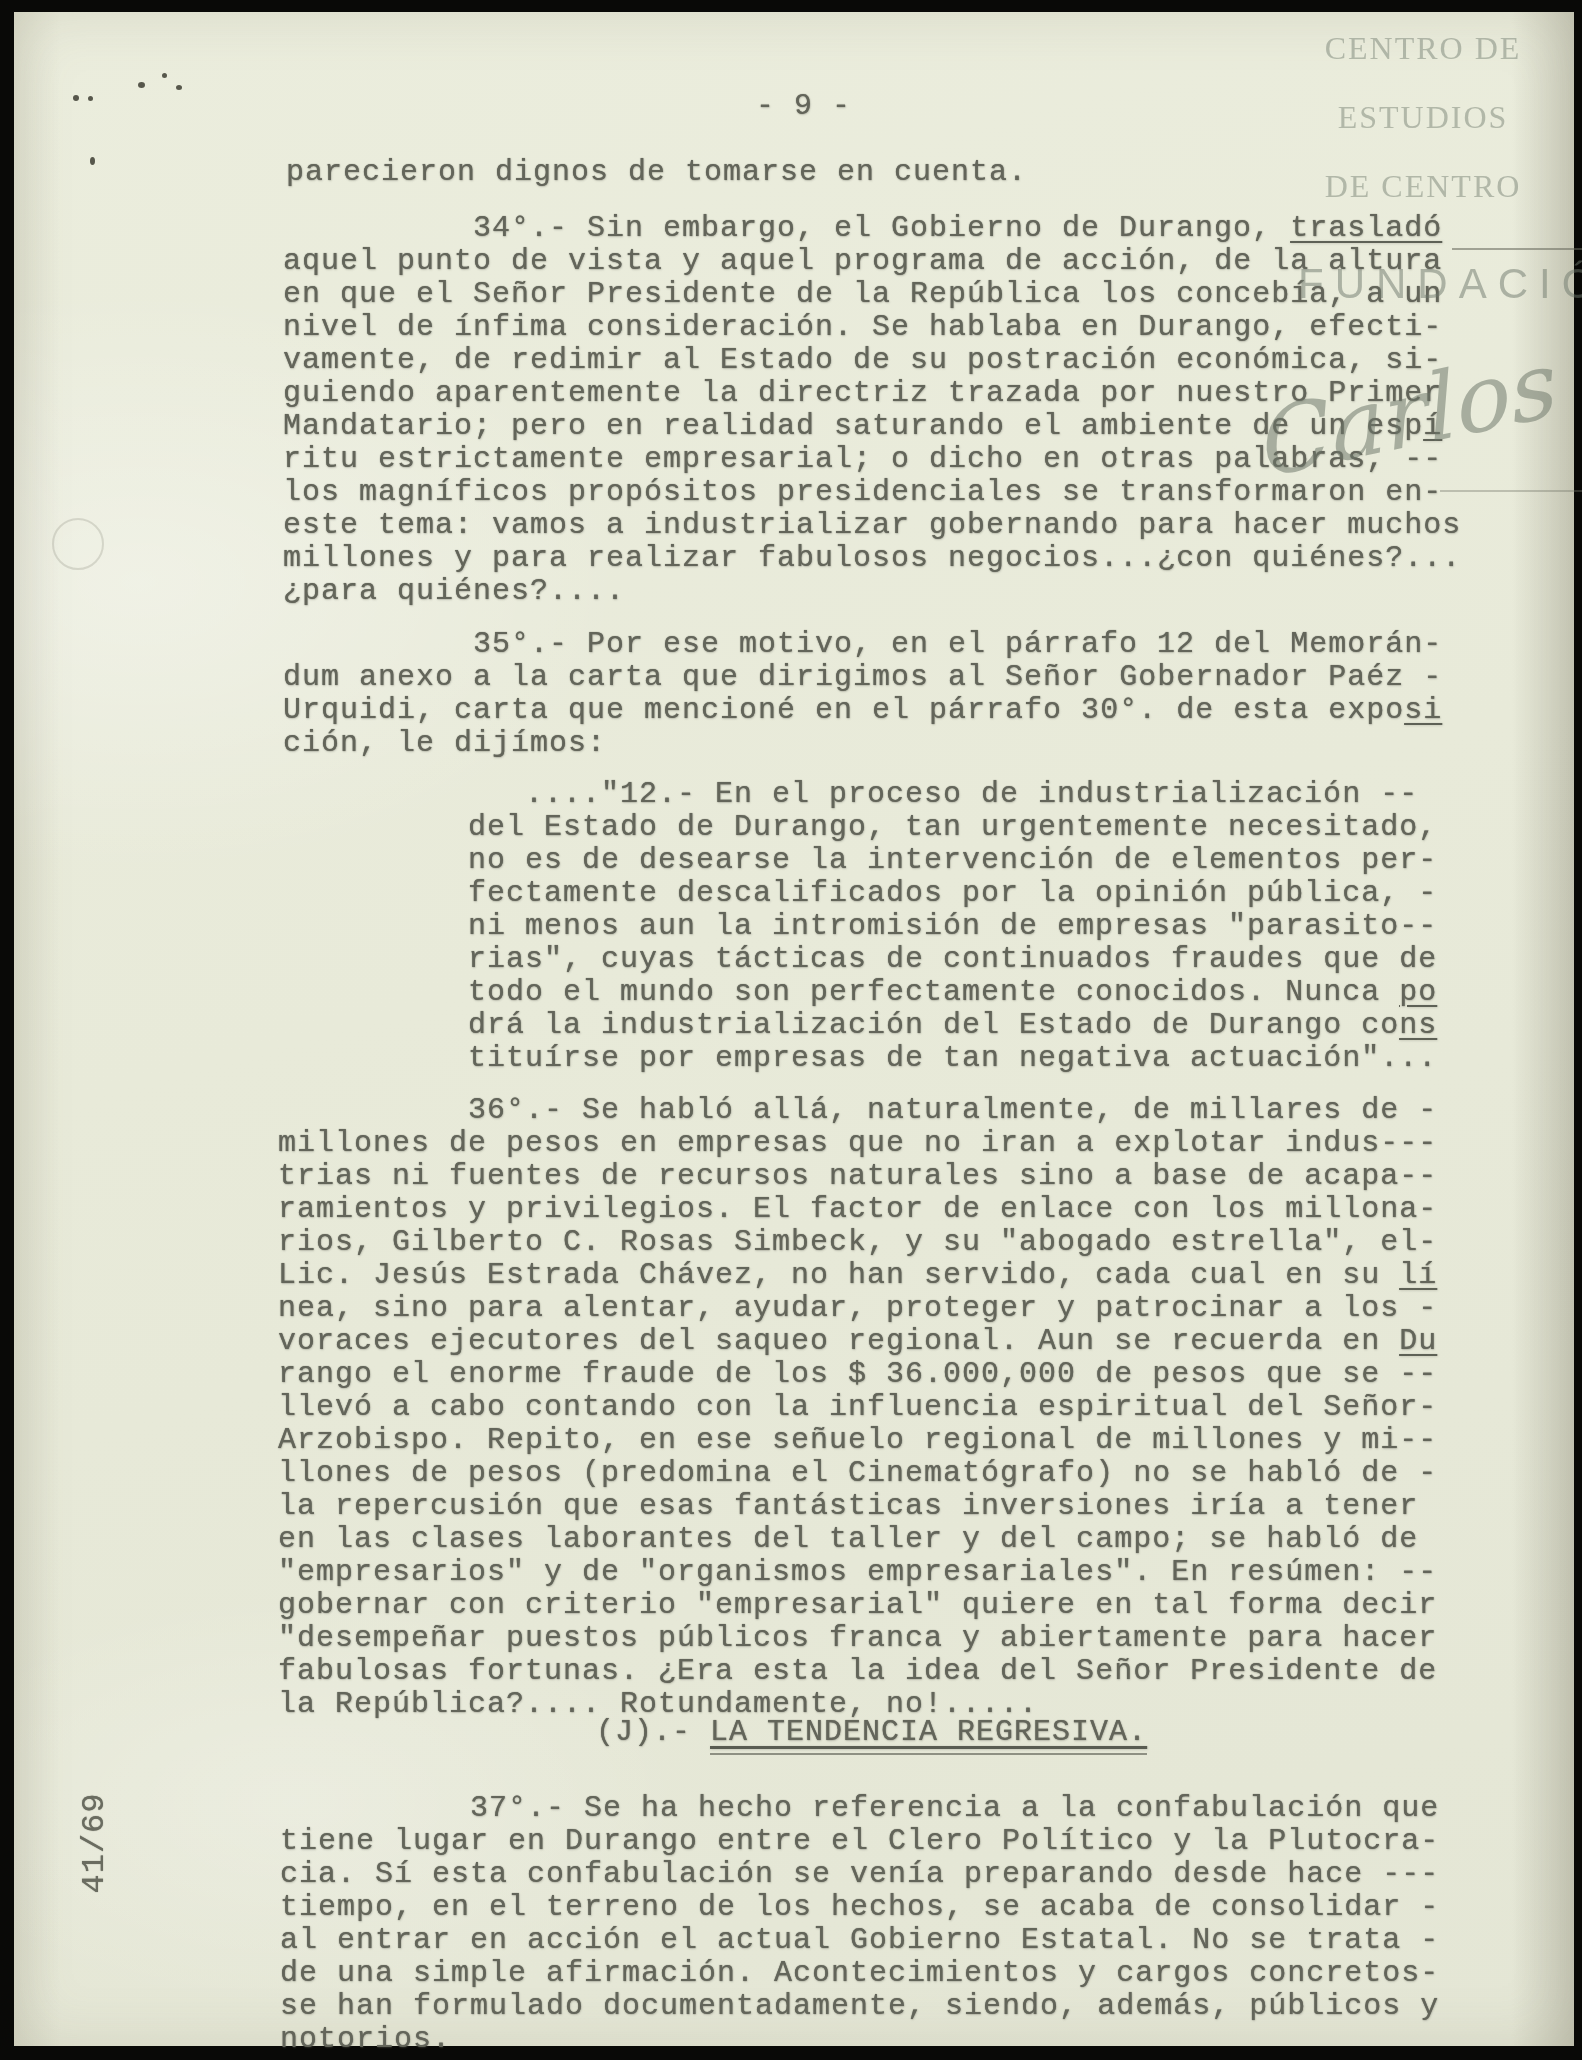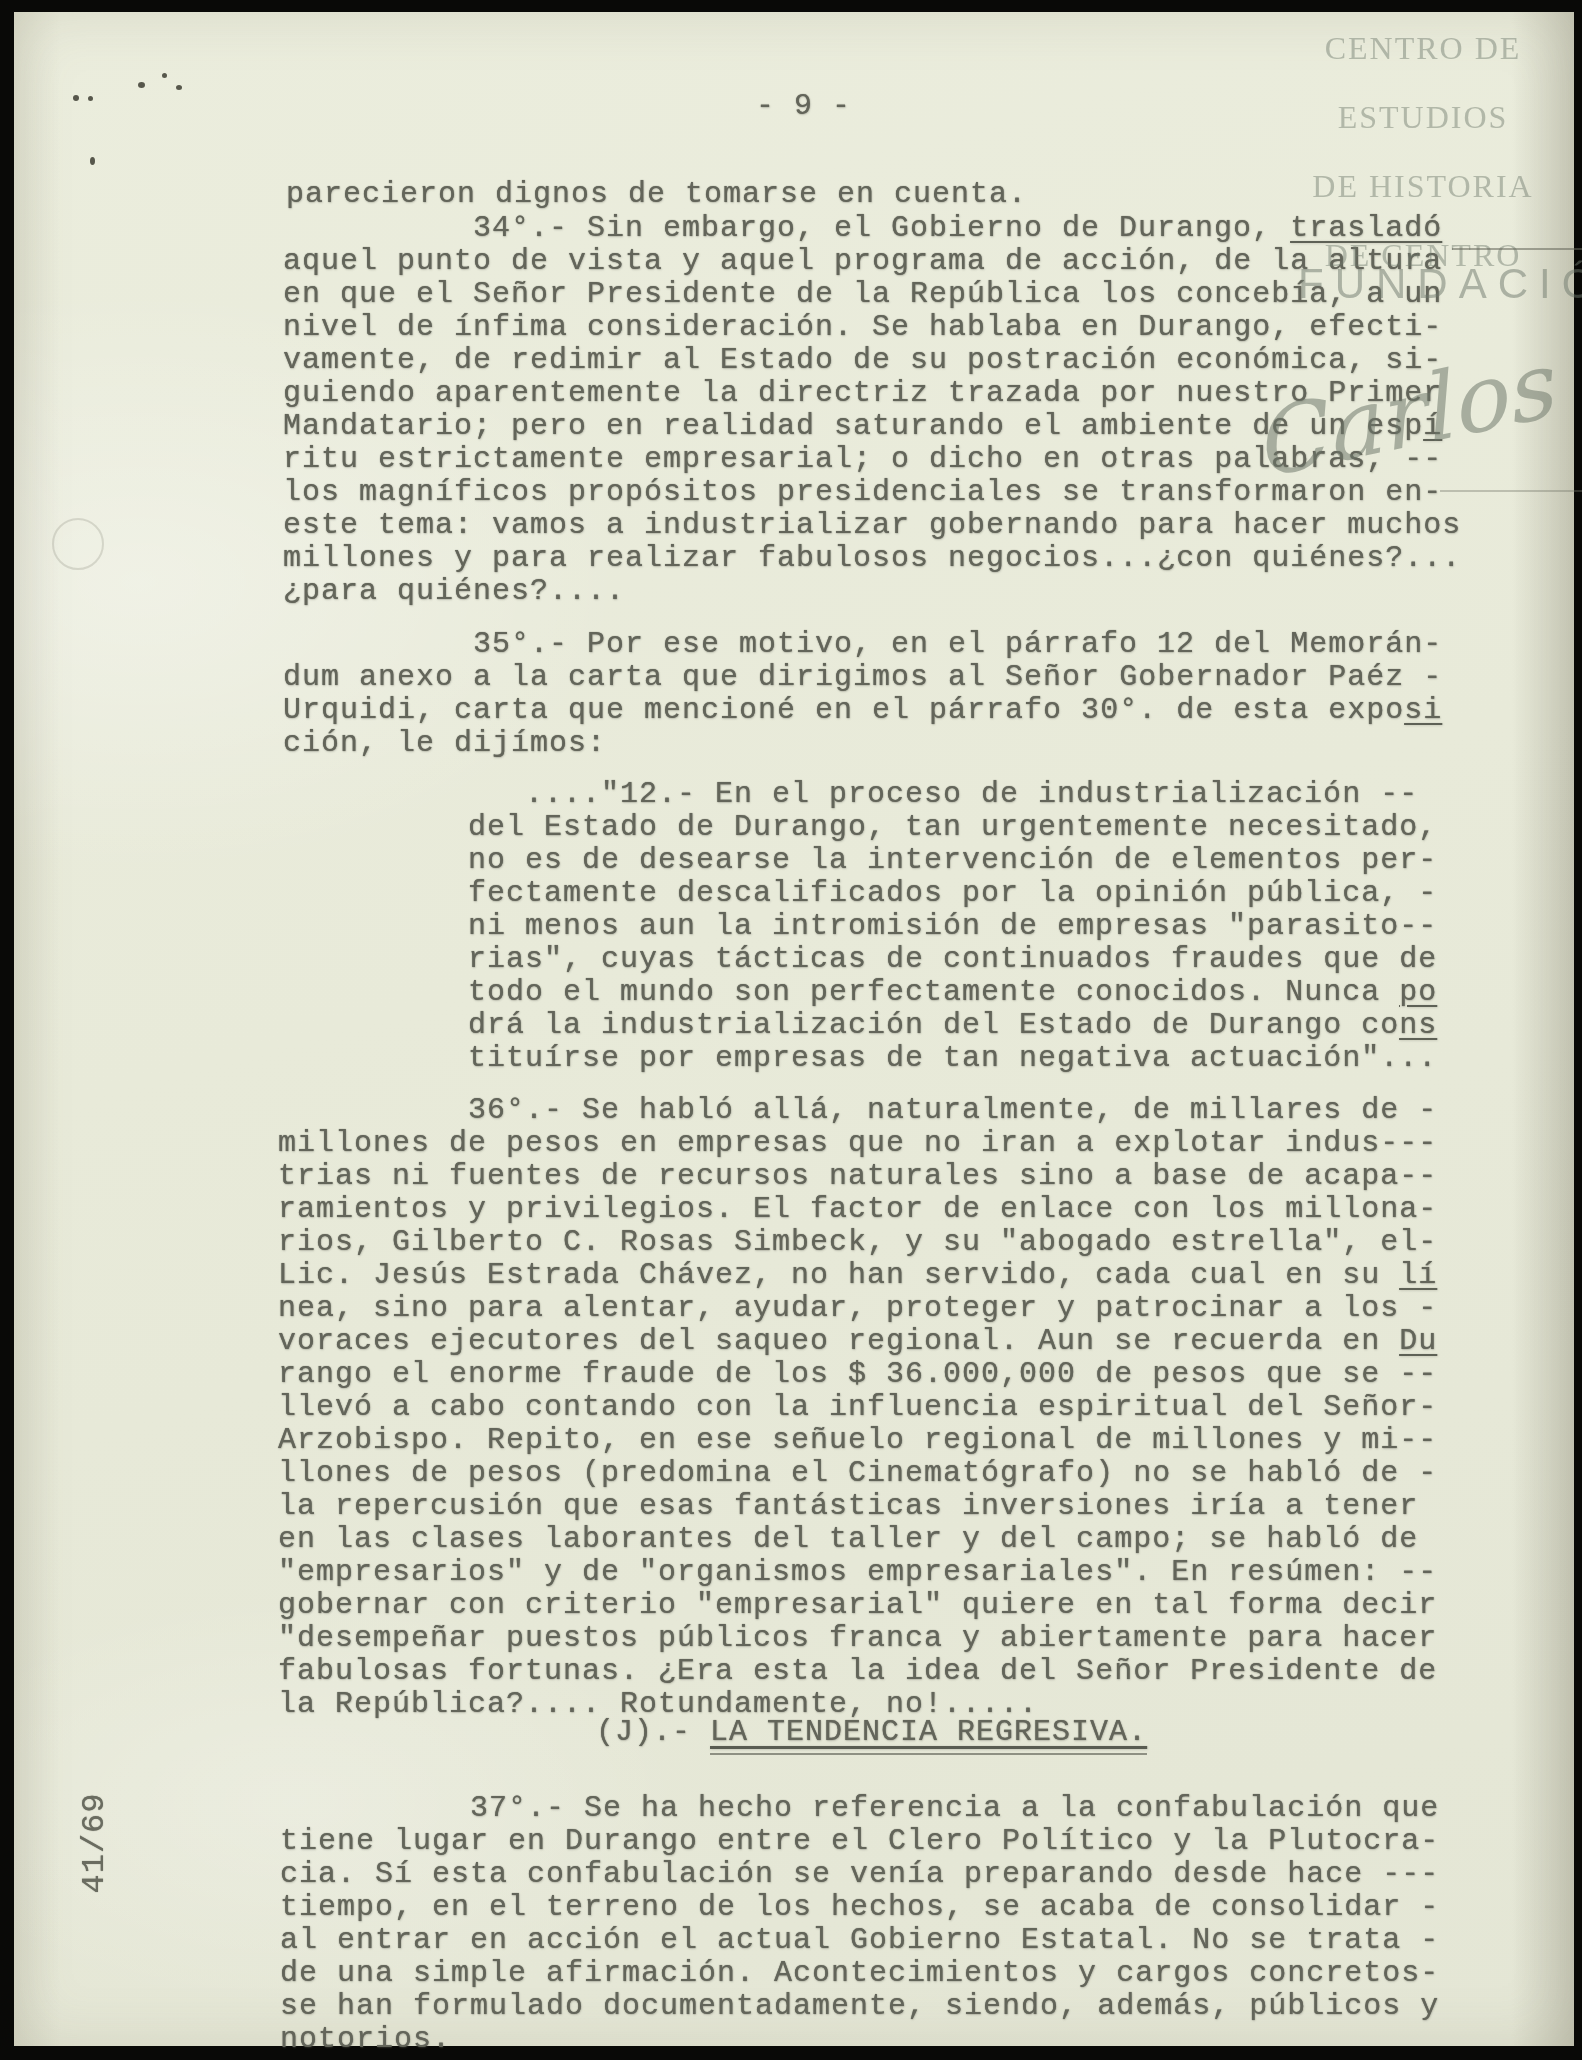--- a/index.html
+++ b/index.html
@@ -24,21 +24,21 @@
     white-space:pre;
   }
   .tl{white-space:pre;}
   .indent .tl:first-child{padding-left:190px;}
   .u1{text-decoration:underline;text-decoration-thickness:2px;text-underline-offset:5px;text-decoration-color:rgba(92,94,84,0.85);}
   .u2{
     text-decoration:underline;text-decoration-thickness:2.5px;text-underline-offset:6px;text-decoration-color:rgba(88,90,80,0.9);
     border-bottom:2px solid rgba(95,97,86,0.65);padding-bottom:4px;
   }
   .b-page-number{left:756px;top:90px;}
-  .b-intro-line{left:286px;top:178px;}
+  .b-intro-line{left:286px;top:156px;}
   .b-paragraph-34{left:283px;top:212px;}
   .b-paragraph-35{left:283px;top:628px;}
   .b-quoted-paragraph-12{left:468px;top:778px;}
   .b-quoted-paragraph-12 .tl:first-child{padding-left:57px;}
   .b-paragraph-36{left:278px;top:1094px;}
   .b-section-heading{left:596px;top:1668px;margin-top:48px;}
   .b-paragraph-37{left:280px;top:1792px;}
   
   #folio{
     position:absolute;left:21px;top:1823px;width:150px;height:40px;
@@ -101,20 +101,19 @@
       <div class="tblock b-paragraph-36 indent"><div class="tl"><span>36°.- Se habló allá, naturalmente, de millares de -</span></div><div class="tl"><span>millones de pesos en empresas que no iran a explotar indus---</span></div><div class="tl"><span>trias ni fuentes de recursos naturales sino a base de acapa--</span></div><div class="tl"><span>ramientos y privilegios. El factor de enlace con los millona-</span></div><div class="tl"><span>rios, Gilberto C. Rosas Simbeck, y su "abogado estrella", el-</span></div><div class="tl"><span>Lic. Jesús Estrada Chávez, no han servido, cada cual en su </span><span class="u1">lí</span></div><div class="tl"><span>nea, sino para alentar, ayudar, proteger y patrocinar a los -</span></div><div class="tl"><span>voraces ejecutores del saqueo regional. Aun se recuerda en </span><span class="u1">Du</span></div><div class="tl"><span>rango el enorme fraude de los $ 36.000,000 de pesos que se --</span></div><div class="tl"><span>llevó a cabo contando con la influencia espiritual del Señor-</span></div><div class="tl"><span>Arzobispo. Repito, en ese señuelo regional de millones y mi--</span></div><div class="tl"><span>llones de pesos (predomina el Cinematógrafo) no se habló de -</span></div><div class="tl"><span>la repercusión que esas fantásticas inversiones iría a tener</span></div><div class="tl"><span>en las clases laborantes del taller y del campo; se habló de</span></div><div class="tl"><span>"empresarios" y de "organismos empresariales". En resúmen: --</span></div><div class="tl"><span>gobernar con criterio "empresarial" quiere en tal forma decir</span></div><div class="tl"><span>"desempeñar puestos públicos franca y abiertamente para hacer</span></div><div class="tl"><span>fabulosas fortunas. ¿Era esta la idea del Señor Presidente de</span></div><div class="tl"><span>la República?.... Rotundamente, no!.....</span></div></div>
       <div class="tblock b-section-heading"><div class="tl"><span>(J).- </span><span class="u2">LA TENDENCIA REGRESIVA.</span></div></div>
       <div class="tblock b-paragraph-37 indent"><div class="tl"><span>37°.- Se ha hecho referencia a la confabulación que</span></div><div class="tl"><span>tiene lugar en Durango entre el Clero Político y la Plutocra-</span></div><div class="tl"><span>cia. Sí esta confabulación se venía preparando desde hace ---</span></div><div class="tl"><span>tiempo, en el terreno de los hechos, se acaba de consolidar -</span></div><div class="tl"><span>al entrar en acción el actual Gobierno Estatal. No se trata -</span></div><div class="tl"><span>de una simple afirmación. Acontecimientos y cargos concretos-</span></div><div class="tl"><span>se han formulado documentadamente, siendo, además, públicos y</span></div><div class="tl"><span>notorios.</span></div></div>
     </div>
 
   <div id="folio">41/69</div>
 
   <div id="wm-institution">
     <div>CENTRO DE</div>
     <div>ESTUDIOS</div>
-    <div>DE HISTORIA</div>
     <div>DE CENTRO</div>
   </div>
   <div id="wm-fundacion">FUNDACIÓN</div>
   <div id="wm-signature">Carlos Slim</div>
   <div id="line-traslado-ext" class="stamp-line"></div>
   <div id="line-stamp-edge" class="stamp-line"></div>
 </div>
 
 </body></html>

